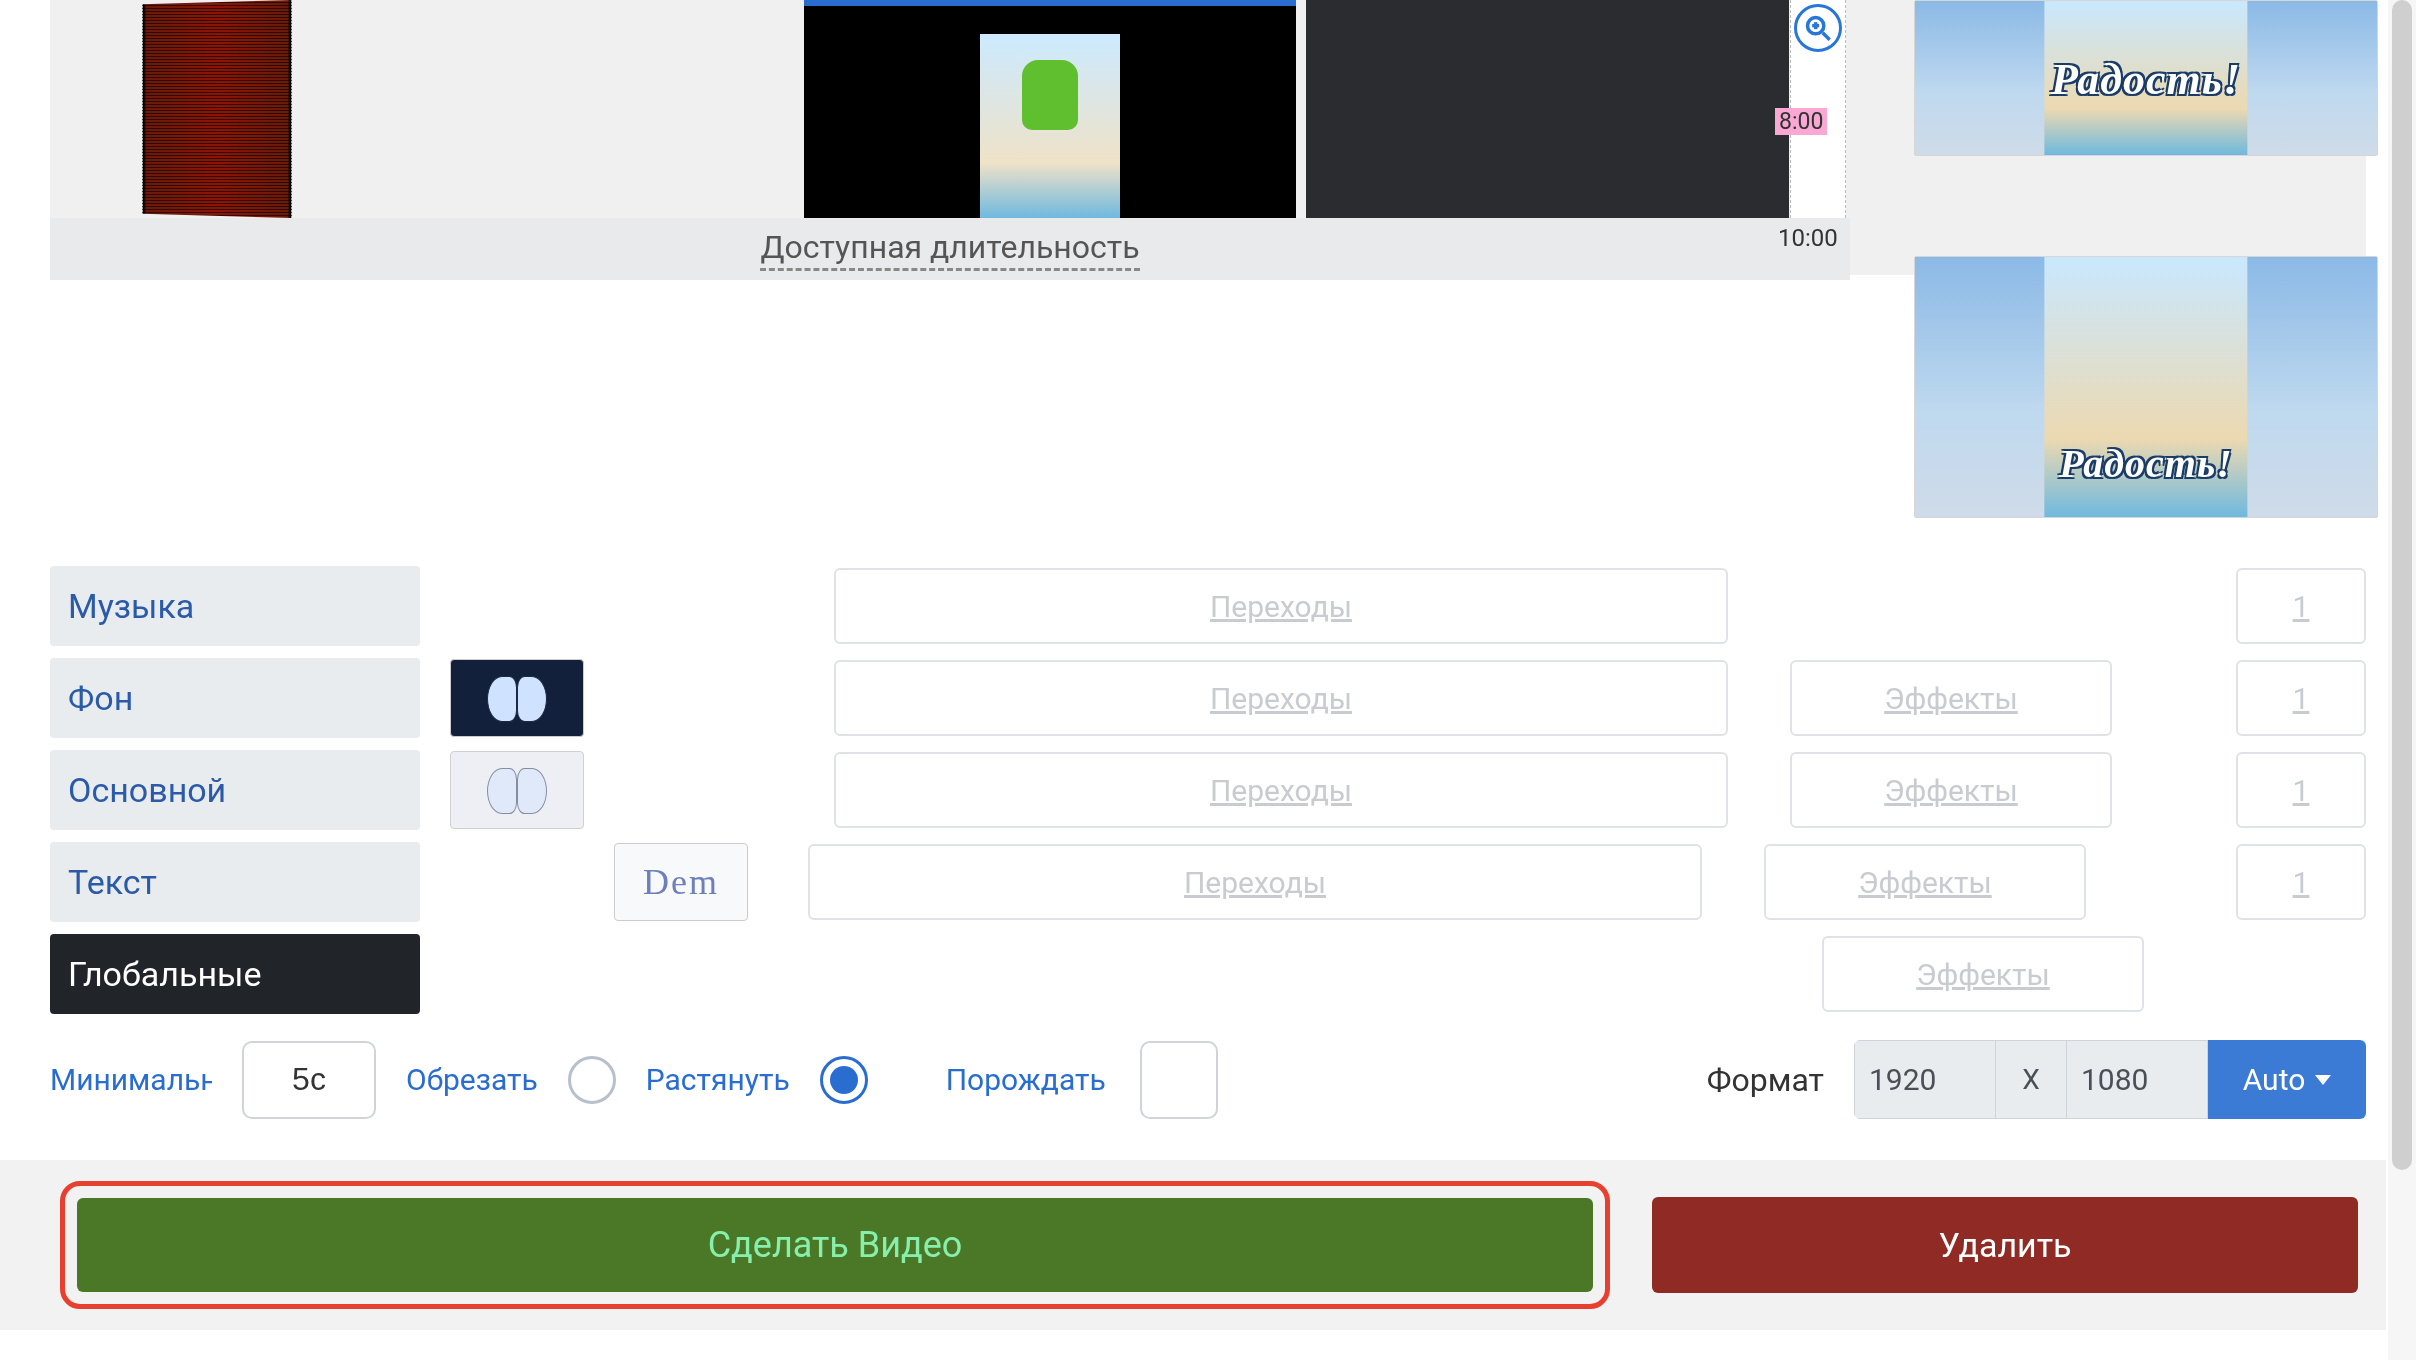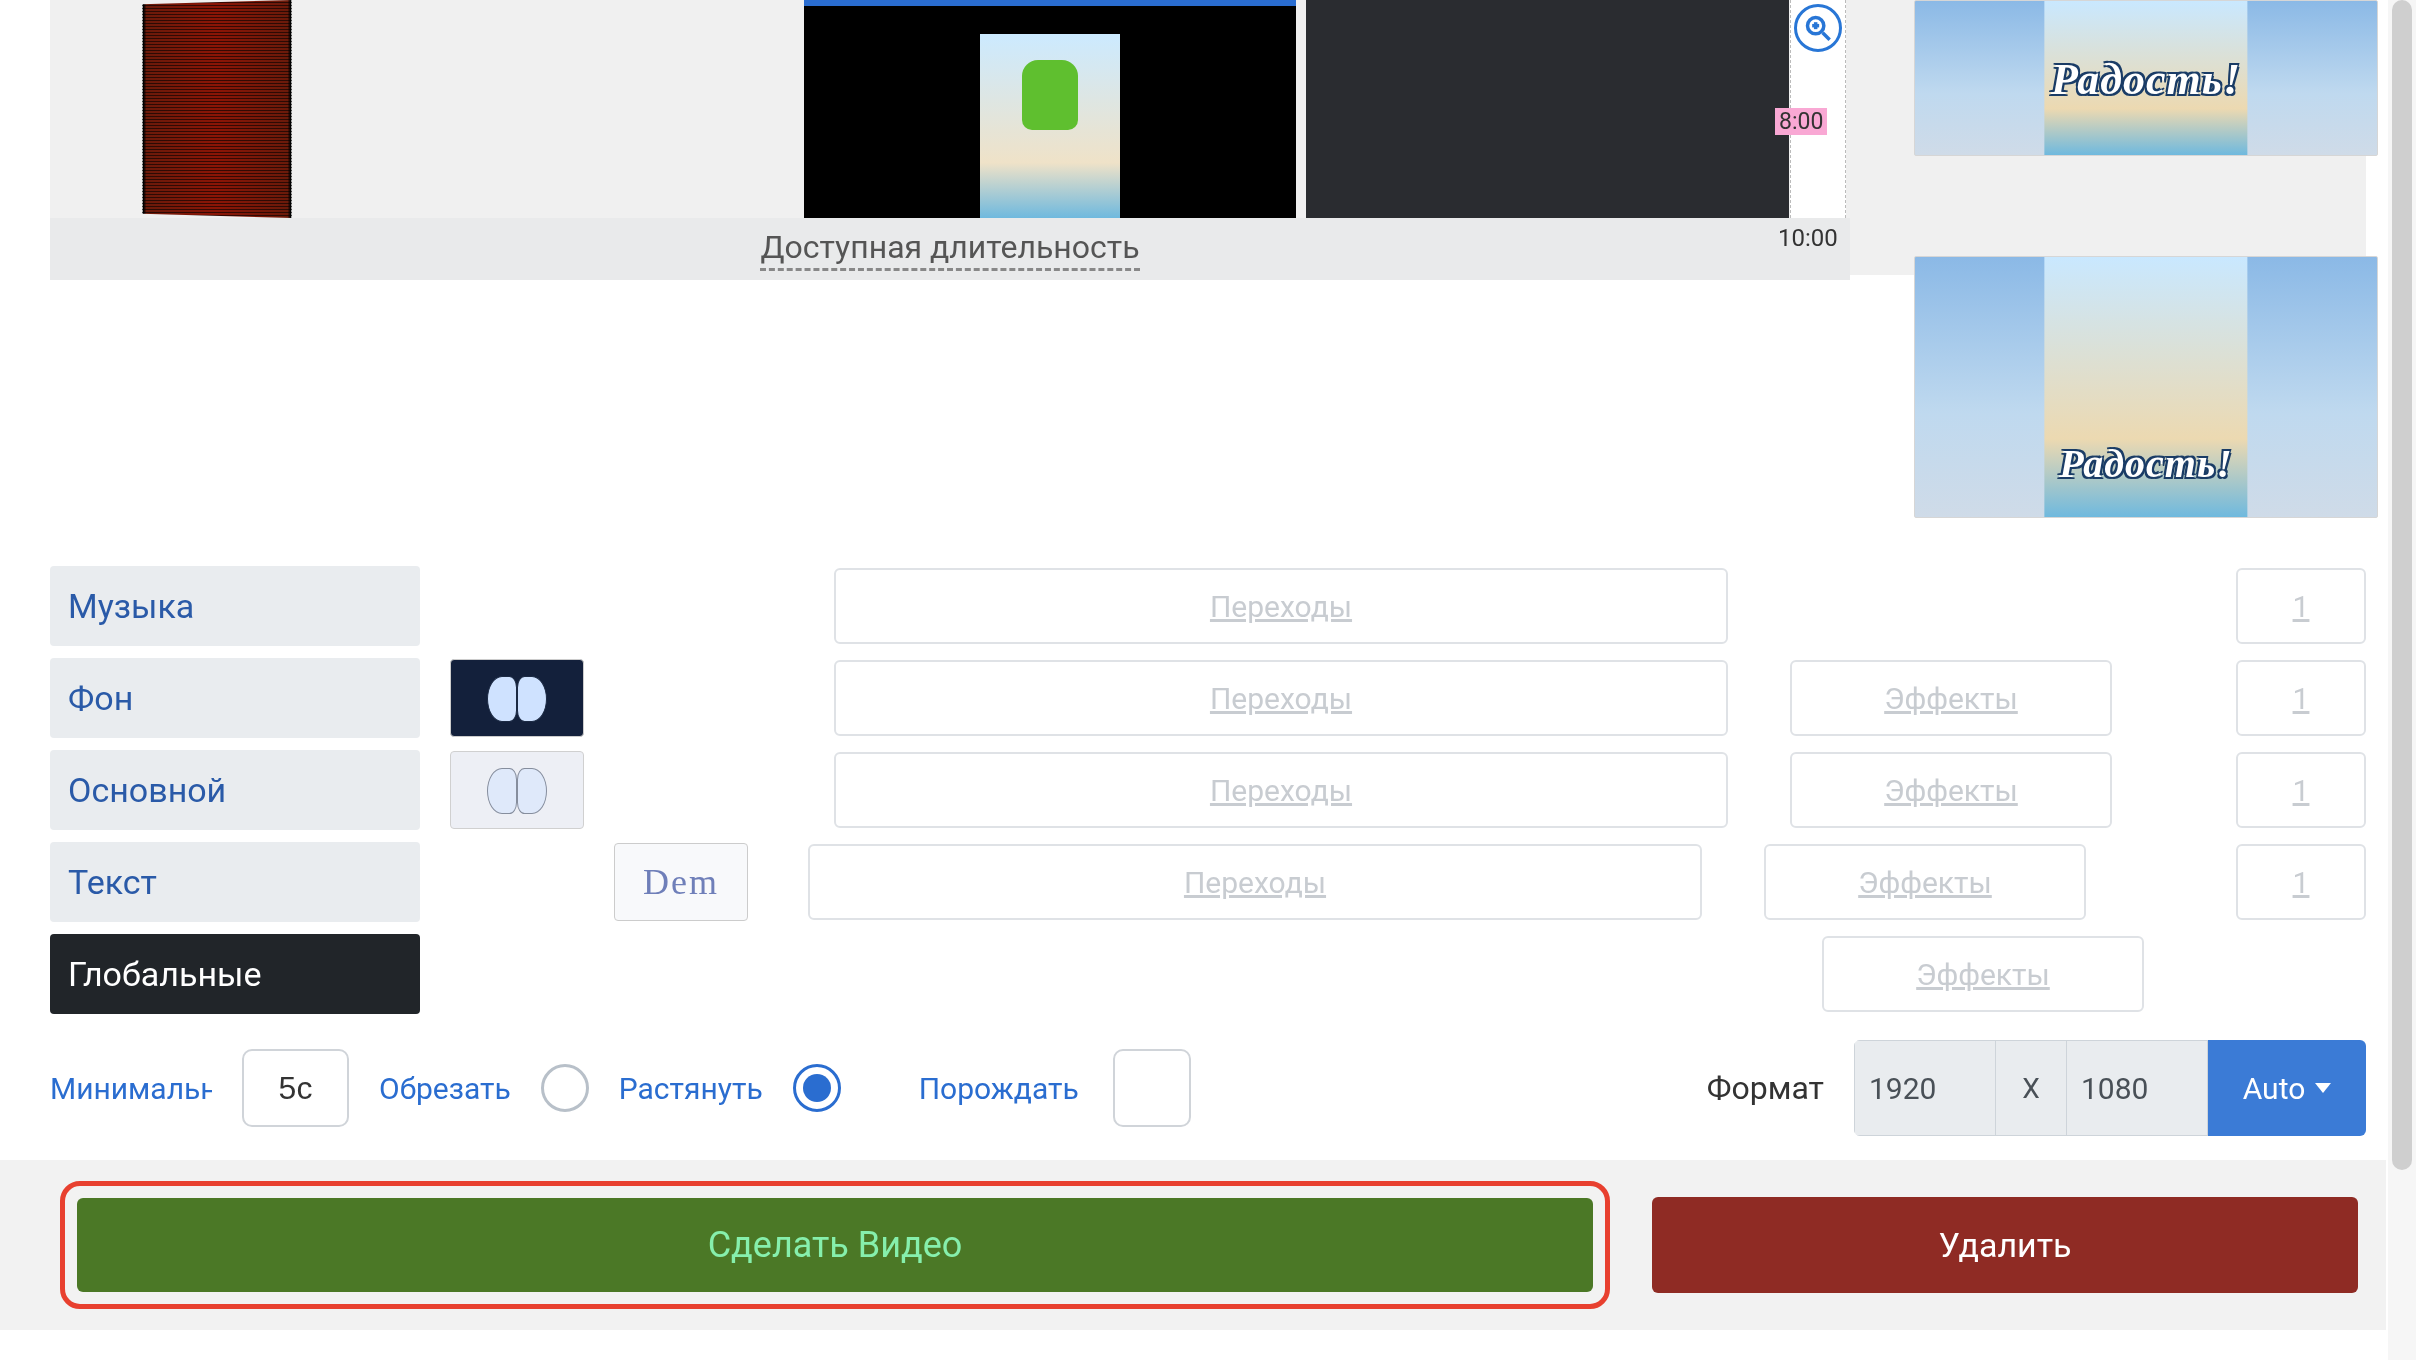--- a/index.html
+++ b/index.html
@@ -273,21 +273,21 @@
 }
 .ctrl-label {
   font-size: 30px;
   color: #2a6dd0;
   white-space: nowrap;
   overflow: hidden;
 }
 .ctrl-label.trunc { width: 162px; }
 .ctrl-label.trunc2 { width: 164px; margin-left: 48px; }
 .ctrl-input {
-  width: 107px;
+  width: 134px;
   height: 78px;
   border: 2px solid #d0d4d9;
   border-radius: 10px;
   text-align: center;
   font-size: 32px;
   color: #333;
   background:#fff;
 }
 .radio {
   width: 48px; height: 48px;
@@ -310,21 +310,21 @@
   border-radius: 10px;
   background: #fff;
 }
 .format-label {
   font-size: 32px;
   color: #333;
   margin-left: auto;
 }
 .size-group {
   display: flex;
-  height: 96px;
+  height: 79px;
   border-radius: 6px;
   overflow: hidden;
 }
 .size-box {
   width: 142px;
   background: #e9ecef;
   border: 1px solid #ced4da;
   display:flex;align-items:center;
   padding-left: 14px;
   font-size: 30px;

